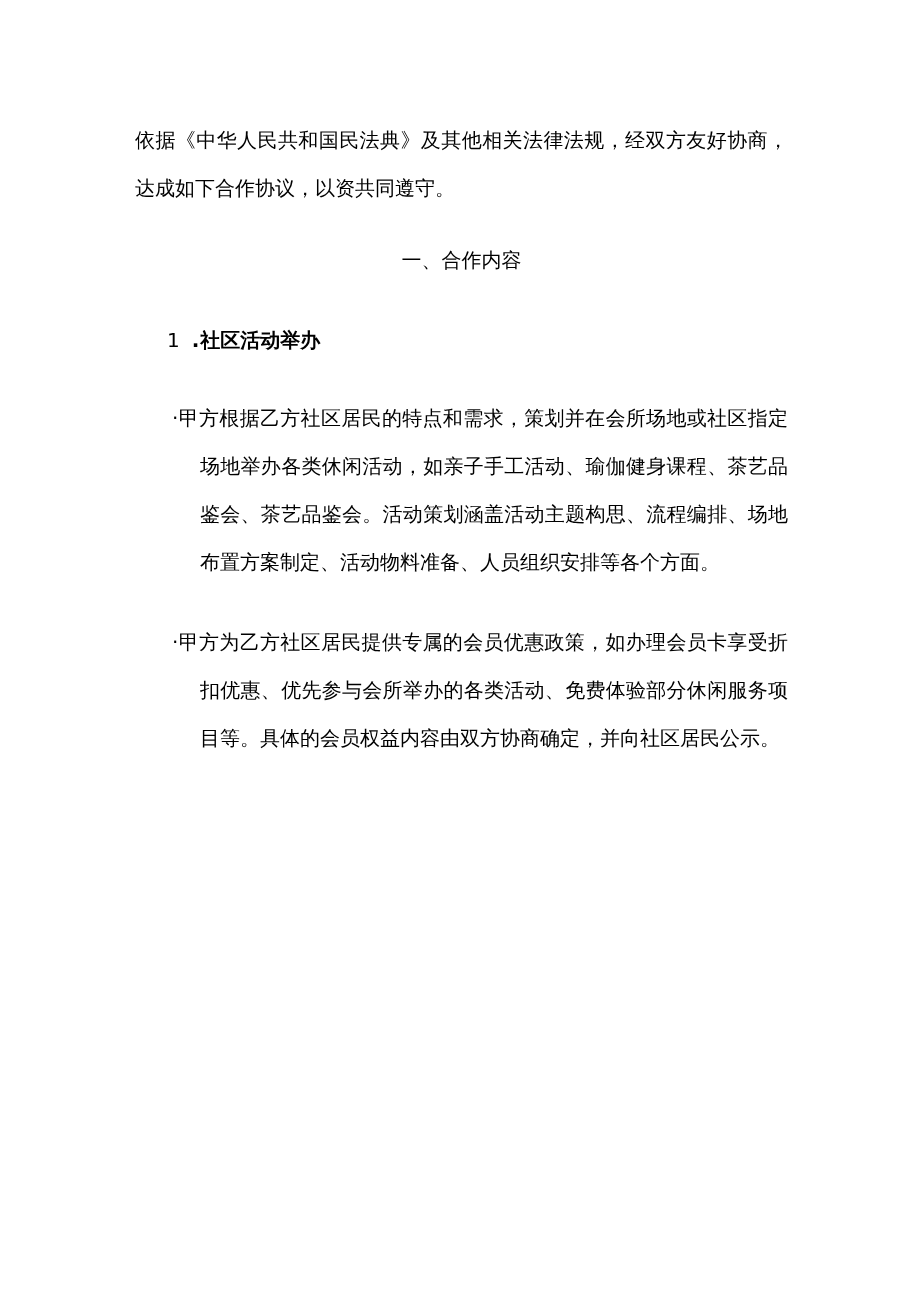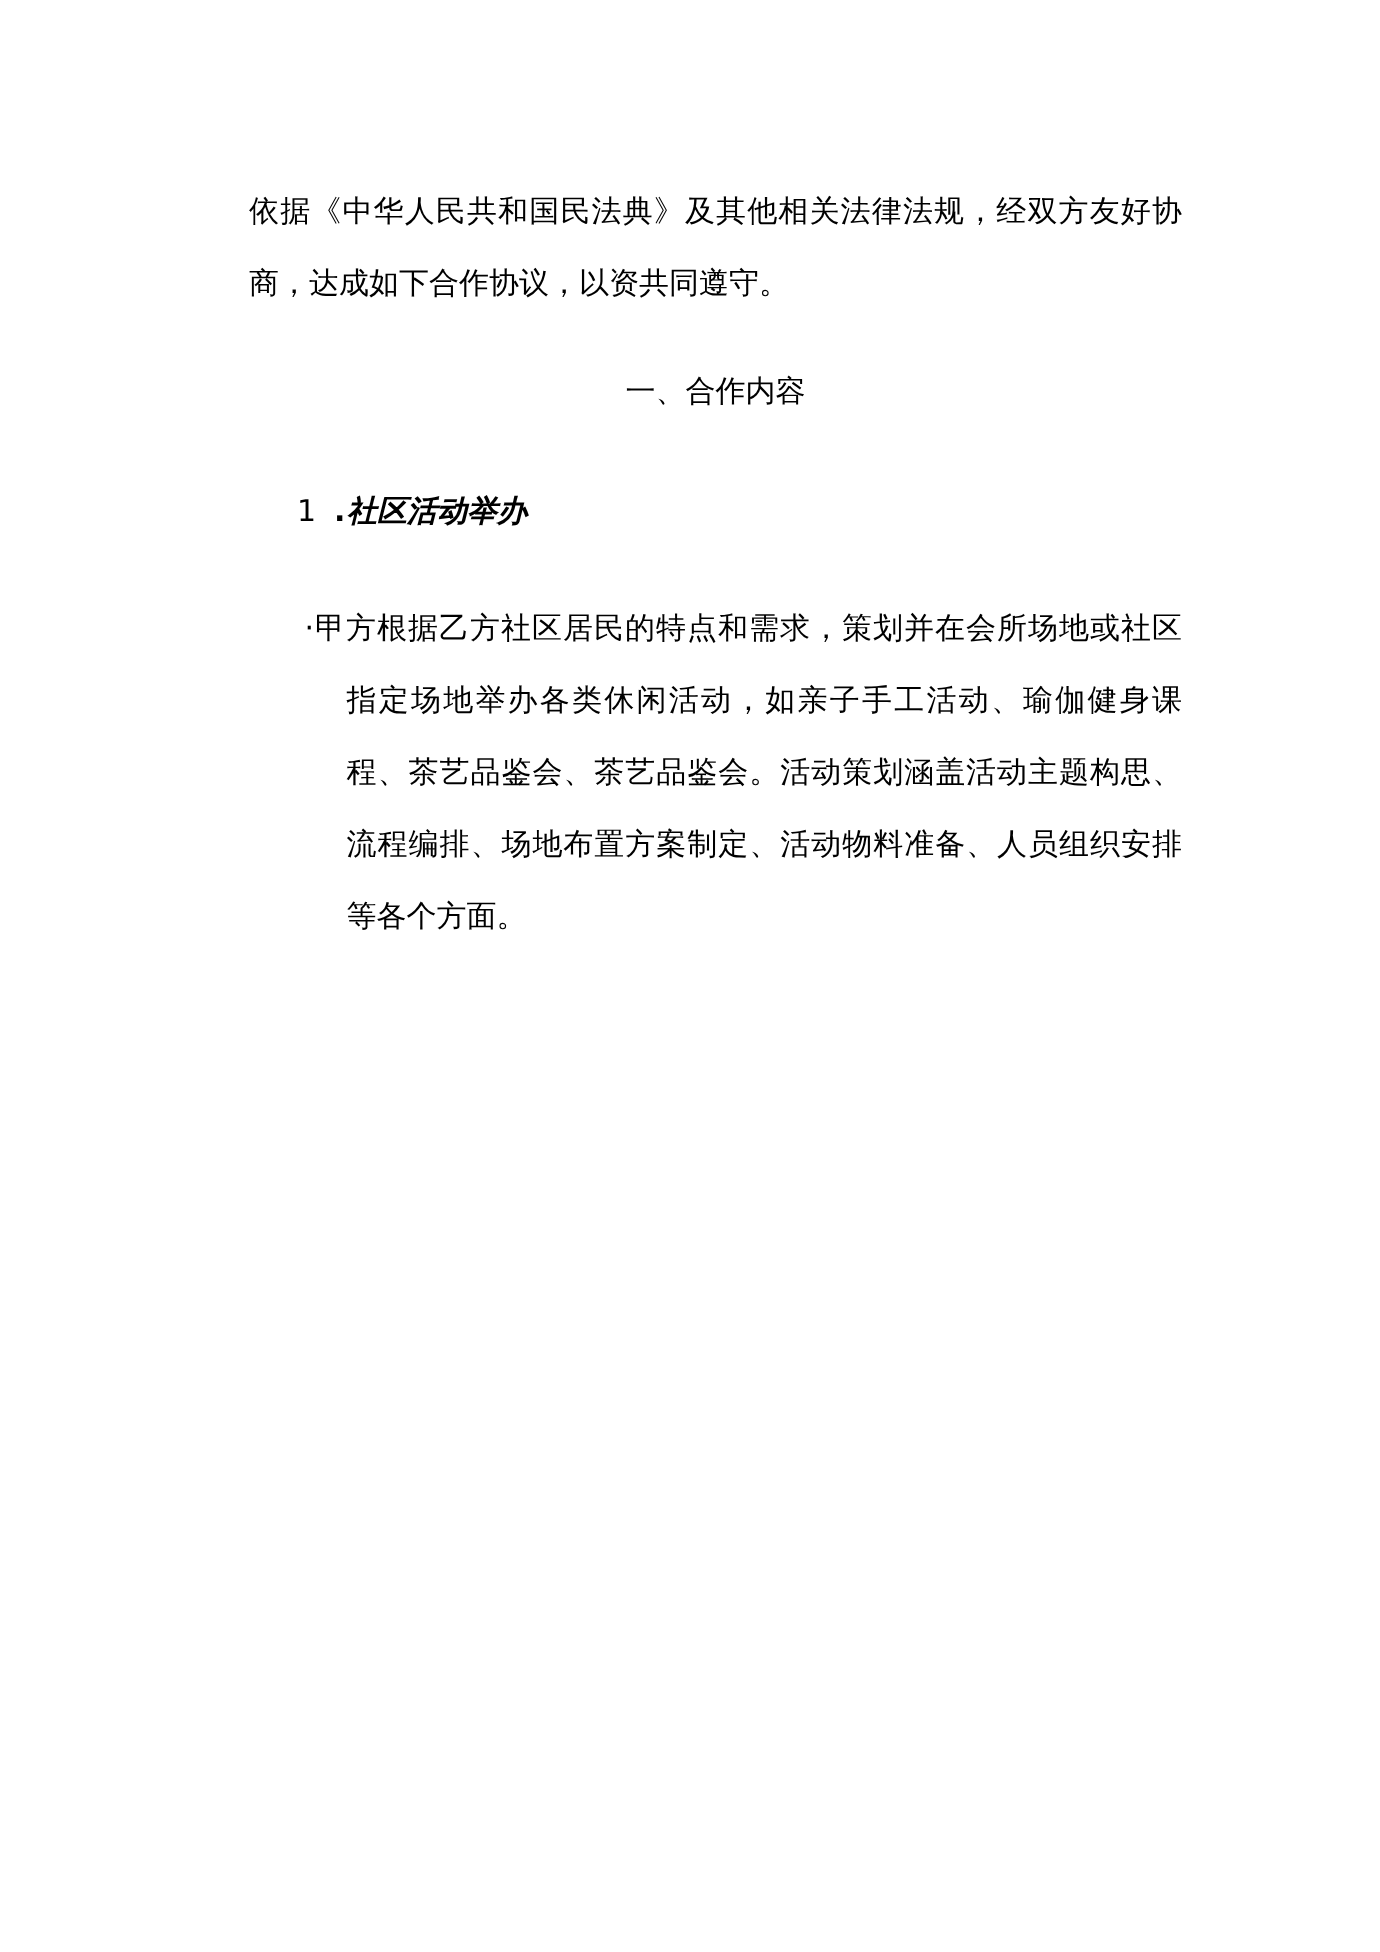--- a/index.html
+++ b/index.html
@@ -8,21 +8,20 @@
     position: relative;
     width: 920px;
     height: 918px;
     margin: 0 auto;
     background: #ffffff;
     color: #000000;
     font-family: "DejaVu Sans", "Liberation Sans", sans-serif;
     font-size: 20px;
     line-height: 48px;
     overflow: hidden;
-    padding-left: 31px;
   }
   .content {
     padding: 116px 132px 0 135px;
   }
   .intro {
     text-align: justify;
     margin: 0 0 24px 0;
   }
   .chapter {
     font-weight: normal;
@@ -38,21 +37,20 @@
   .sub-heading .num {
     font-weight: normal;
     margin-right: 12px;
   }
   .sub-heading .dot {
     font-weight: bold;
     margin-right: 1px;
   }
   .sub-heading .sub-title {
     font-weight: bold;
-    font-style: italic;
   }
   .bullet-list {
     margin: 0 0 32px 0;
   }
   .bullet {
     text-align: justify;
     padding-left: 65px;
     text-indent: -28px;
   }
   .bullet .bullet-mark {
@@ -72,16 +70,17 @@
     <div class="sub-heading">
       <span class="num">1</span><span class="dot">.</span><span class="sub-title">社区活动举办</span>
     </div>
 
     <div class="bullet-list">
       <p class="bullet"><span class="bullet-mark">·</span><span>甲方根据乙方社区居民的特点和需求，策划并在会所场地或社区指定场地举办各类休闲活动，如亲子手工活动、瑜伽健身课程、茶艺品鉴会、茶艺品鉴会。活动策划涵盖活动主题构思、流程编排、场地布置方案制定、活动物料准备、人员组织安排等各个方面。</span></p>
     </div>
 
 
     <div class="bullet-list">
+      <p class="bullet"><span class="bullet-mark">·</span><span>甲方为乙方社区居民提供专属的会员优惠政策，如办理会员卡享受折扣优惠、优先参与会所举办的各类活动、免费体验部分休闲服务项目等。具体的会员权益内容由双方协商确定，并向社区居民公示。</span></p>
     </div>
 
   </div>
 </div>
 
 </body></html>

